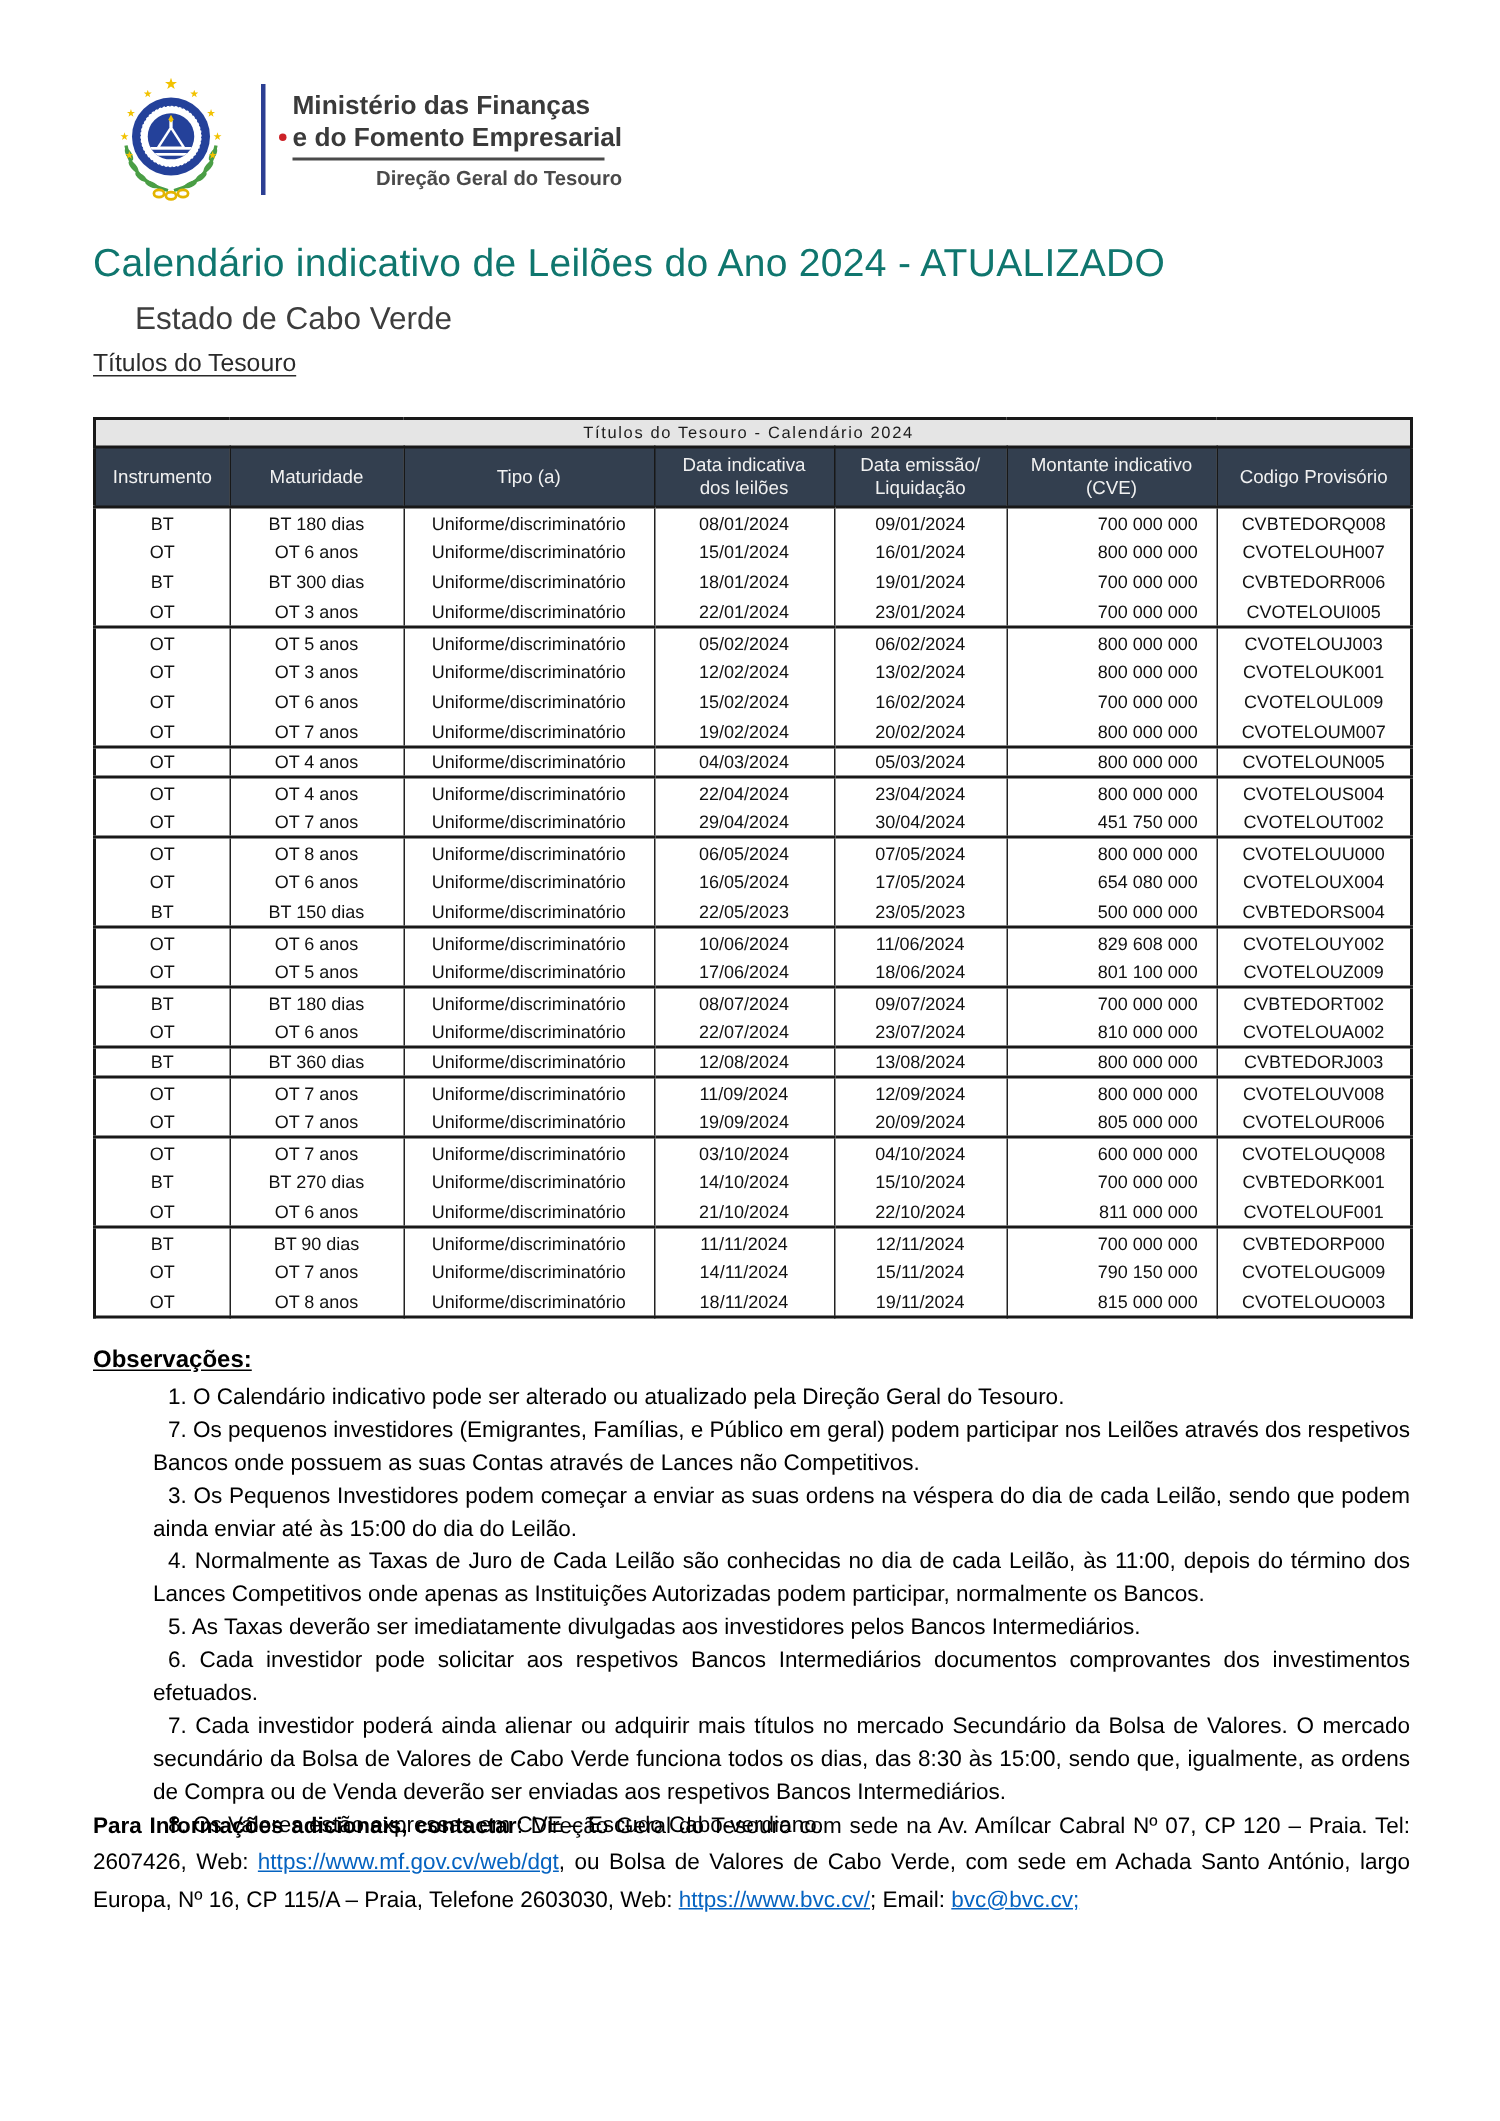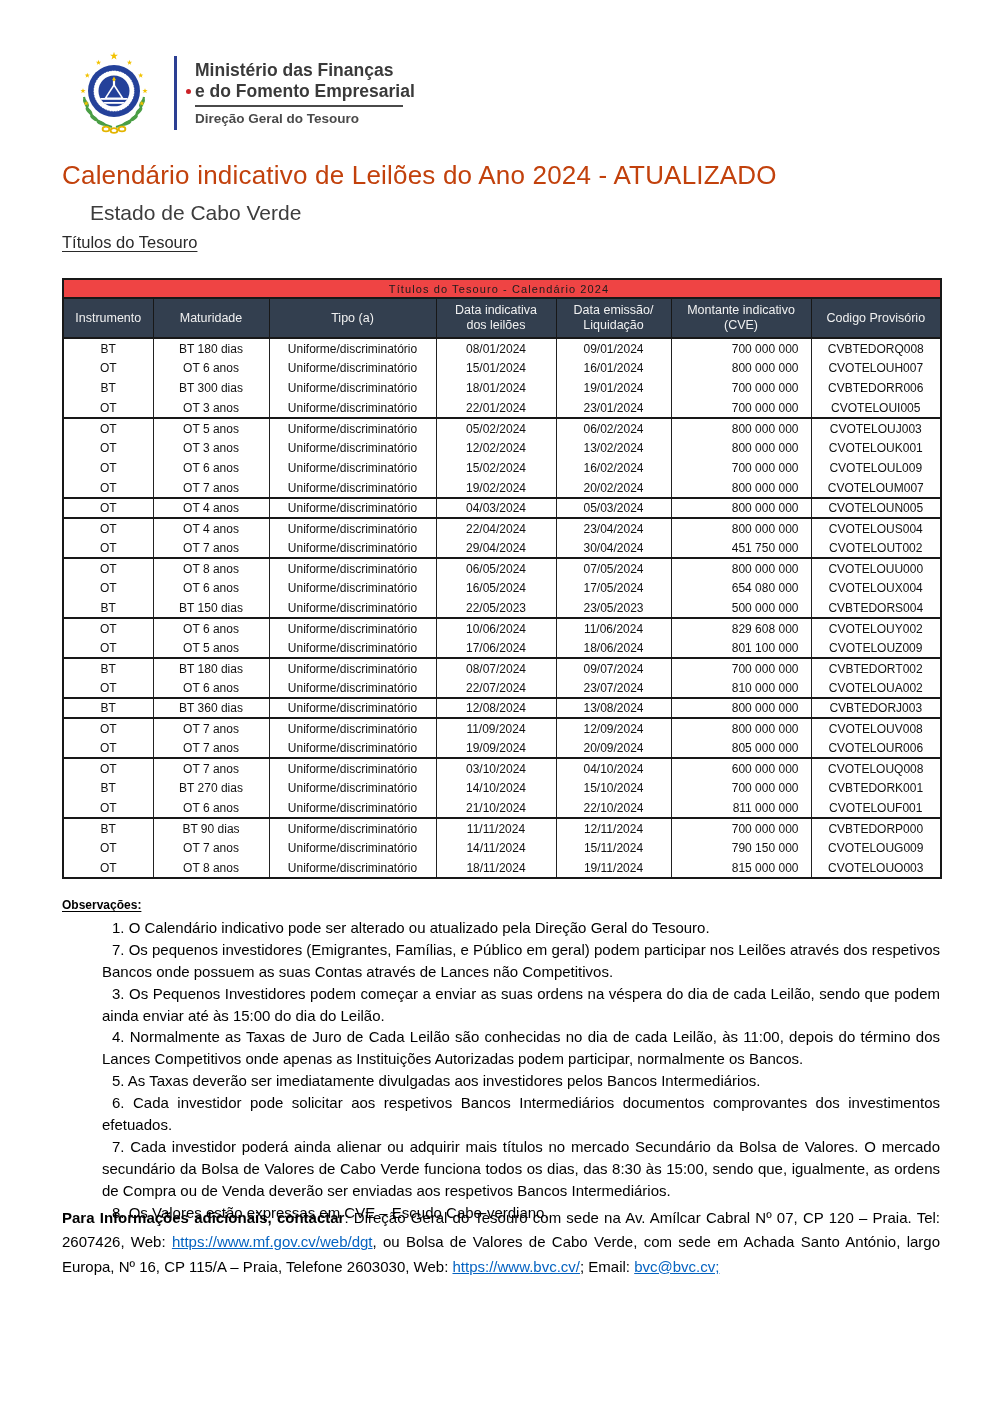--- a/index.html
+++ b/index.html
@@ -15,53 +15,53 @@
   .page { position: absolute; inset: 0; background: #fff; }
 
   
   .header { position: absolute; top: 48px; left: 62px; height: 90px; display: flex; align-items: center; }
   .emblem { width: 104px; height: 92px; flex: 0 0 auto; }
   .logo-sep { width: 3px; height: 74px; background: #2c3f93; margin: 0 10px 0 8px; }
   .org-block { position: relative; padding-left: 8px; }
   .red-dot { position: absolute; left: -1px; top: 29px; width: 5px; height: 5px; background: #cc2127; border-radius: 50%; }
   .org-line { font-size: 17.5px; font-weight: bold; color: #3a3a3a; line-height: 1.18; }
   .org-rule { width: 208px; height: 2px; background: #4a4a4a; margin: 4px 0 4px 0; }
-  .org-dept { font-size: 13.5px; font-weight: bold; color: #4a4a4a; }
+  .org-dept { font-size: 13.5px; font-weight: bold; color: #4a4a4a; text-align: right; }
 
   
-  .title-main { position: absolute; top: 160px; left: 62px; font-size: 26px; font-weight: 400; color: #c2410c; letter-spacing: 0.2px; }
+  .title-main { position: absolute; top: 160px; left: 62px; font-size: 26px; font-weight: 400; color: #0f766e; letter-spacing: 0.2px; }
   .title-sub  { position: absolute; top: 201px; left: 62px; font-size: 21px; font-weight: 400; color: #3d3d3d; margin-left: 28px; }
   .title-sec  { position: absolute; top: 233px; left: 62px; font-size: 16.5px; font-weight: 400; color: #2a2a2a; text-decoration: underline; text-underline-offset: 3px; }
 
   
   .tbl-wrap { position: absolute; top: 278px; left: 62px; }
   table { border-collapse: collapse; table-layout: fixed; width: 878px; border: 2px solid #181818; }
   .caption-row th {
-    background: #ef4444; color: #1c1c1c; font-weight: 400; font-size: 11px;
+    background: #e5e5e5; color: #1c1c1c; font-weight: 400; font-size: 11px;
     letter-spacing: 1.1px; padding: 3px 6px 2px 0; border: 2px solid #181818; text-align: center;
   }
   .header-row th {
     background: #333f4f; color: #f1f1f1; font-weight: 400; font-size: 12.5px;
     padding: 4px 2px; border-left: 1px solid #181818; border-bottom: 2px solid #181818;
     white-space: pre-line; line-height: 1.2; text-align: center; vertical-align: middle;
   }
   .header-row th:first-child { border-left: none; }
   tbody td {
     font-size: 12px; color: #111; height: 20px; padding: 1px 2px;
     border-left: 1px solid #222; text-align: center; vertical-align: middle;
     white-space: nowrap; overflow: hidden;
   }
   tbody td:first-child { border-left: none; }
   tbody td.num { text-align: right; padding-right: 12px; }
   tbody tr.group-start td { border-top: 2px solid #181818; }
   tbody tr:first-child td { border-top: none; }
 
   
   .obs { position: absolute; top: 898px; left: 62px; width: 878px; }
-  .obs-heading { font-size: 12px; font-weight: bold; text-decoration: underline; text-underline-offset: 2px; margin-bottom: 5px; color: #000; }
+  .obs-heading { font-size: 16px; font-weight: bold; text-decoration: underline; text-underline-offset: 2px; margin-bottom: 5px; color: #000; }
   .obs-item { font-size: 15px; line-height: 1.46; text-align: justify; text-indent: 10px; color: #000; margin-left: 40px; }
 
   
   .contact { position: absolute; top: 1206px; left: 62px; width: 878px; font-size: 15px; line-height: 1.62; text-align: justify; color: #000; }
   .contact .b { font-weight: bold; }
   .contact a.link { color: #0563c1; text-decoration: underline; cursor: pointer; }
 </style>
 </head>
 <body>
 

